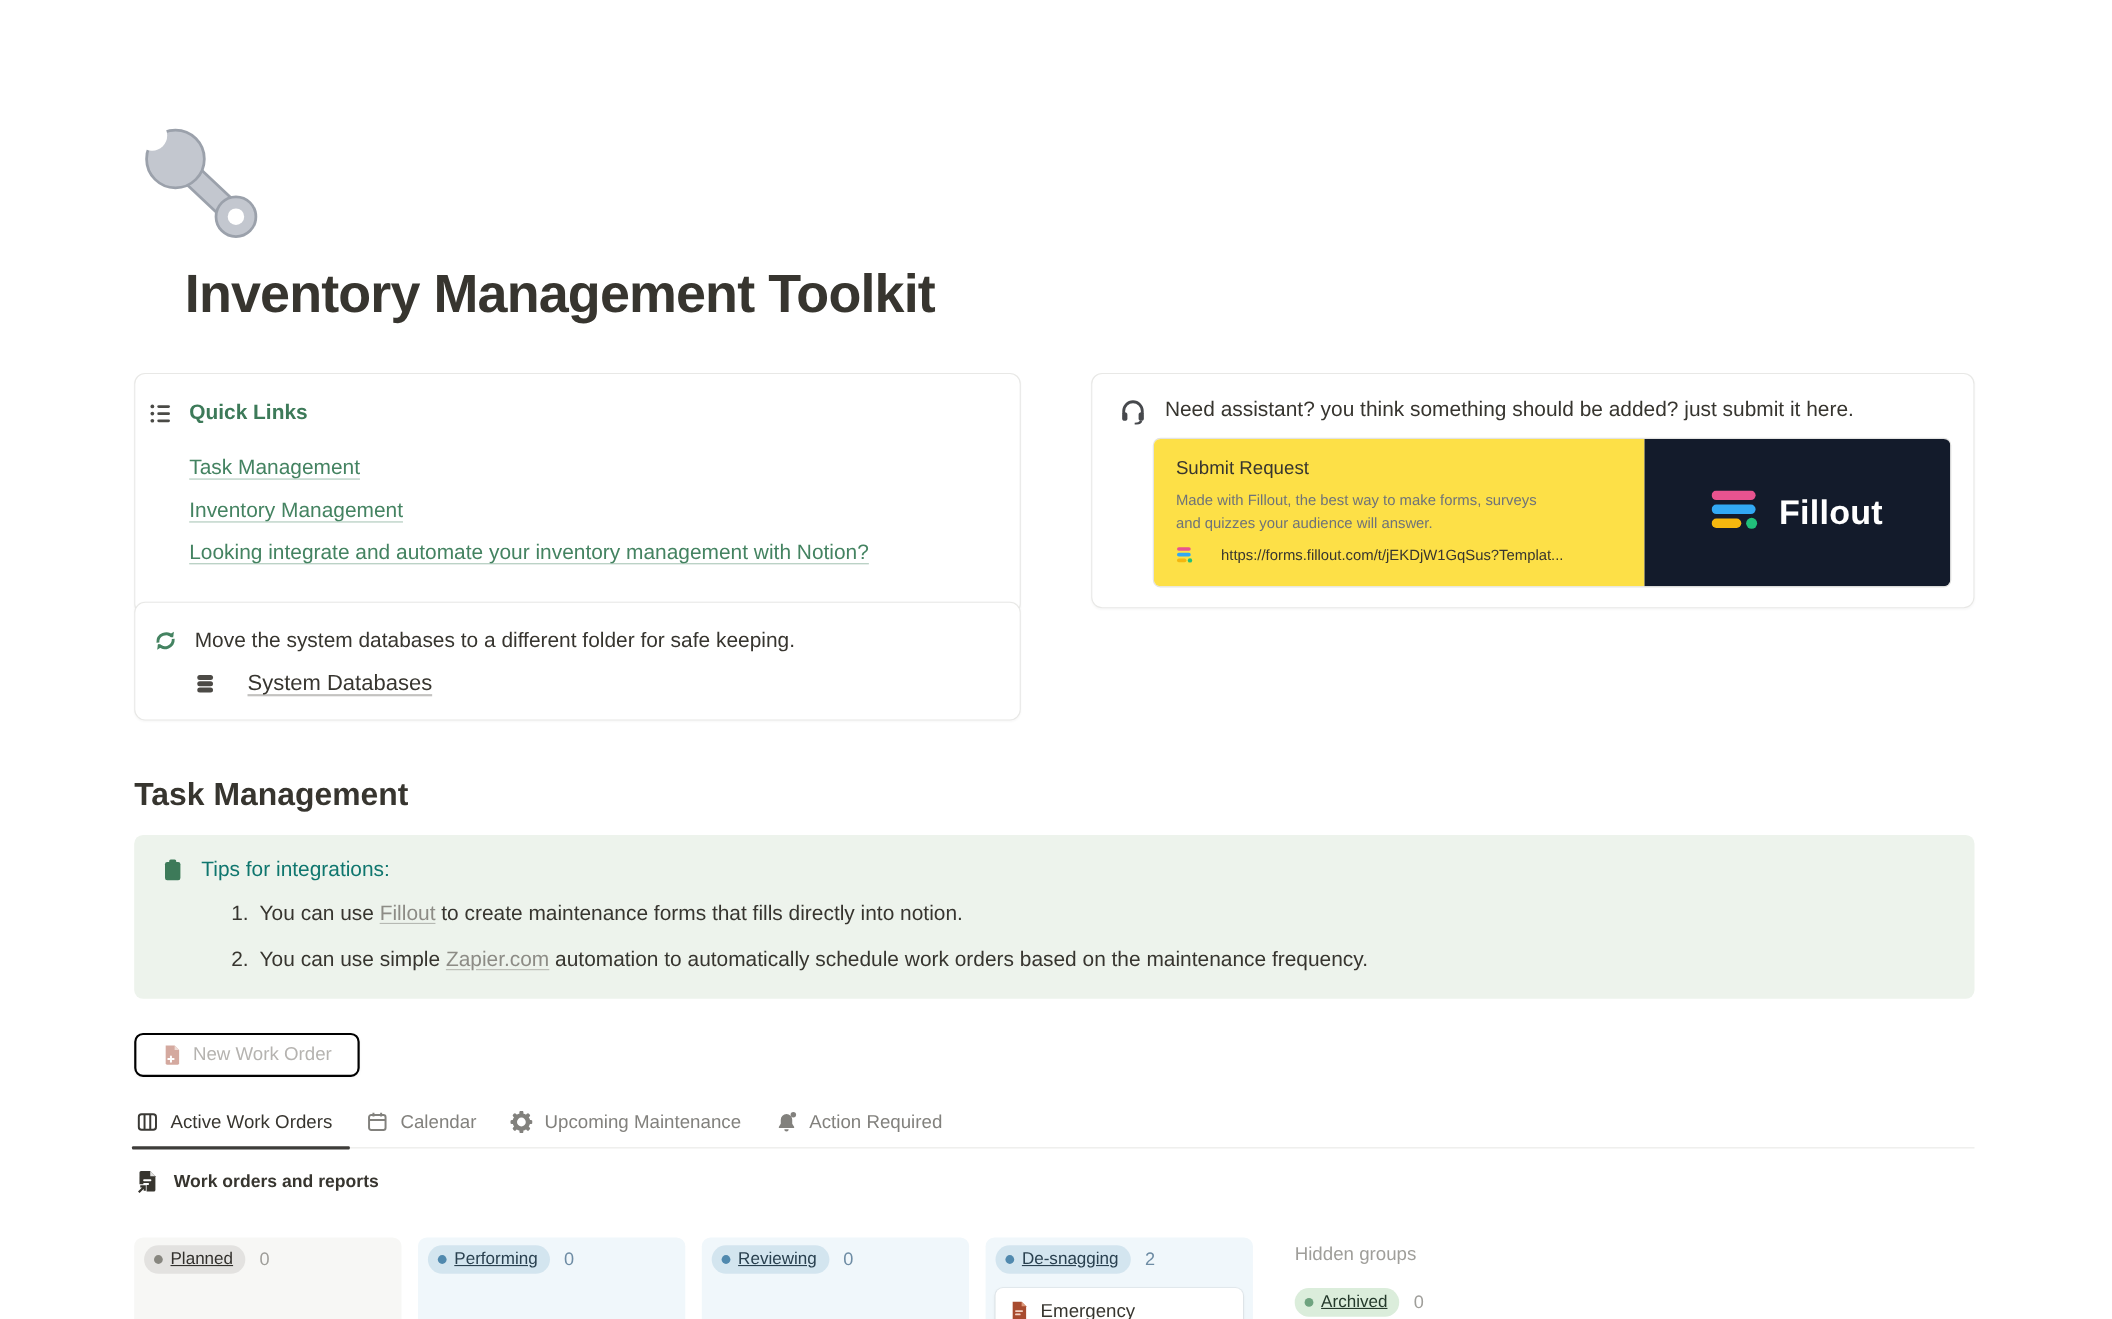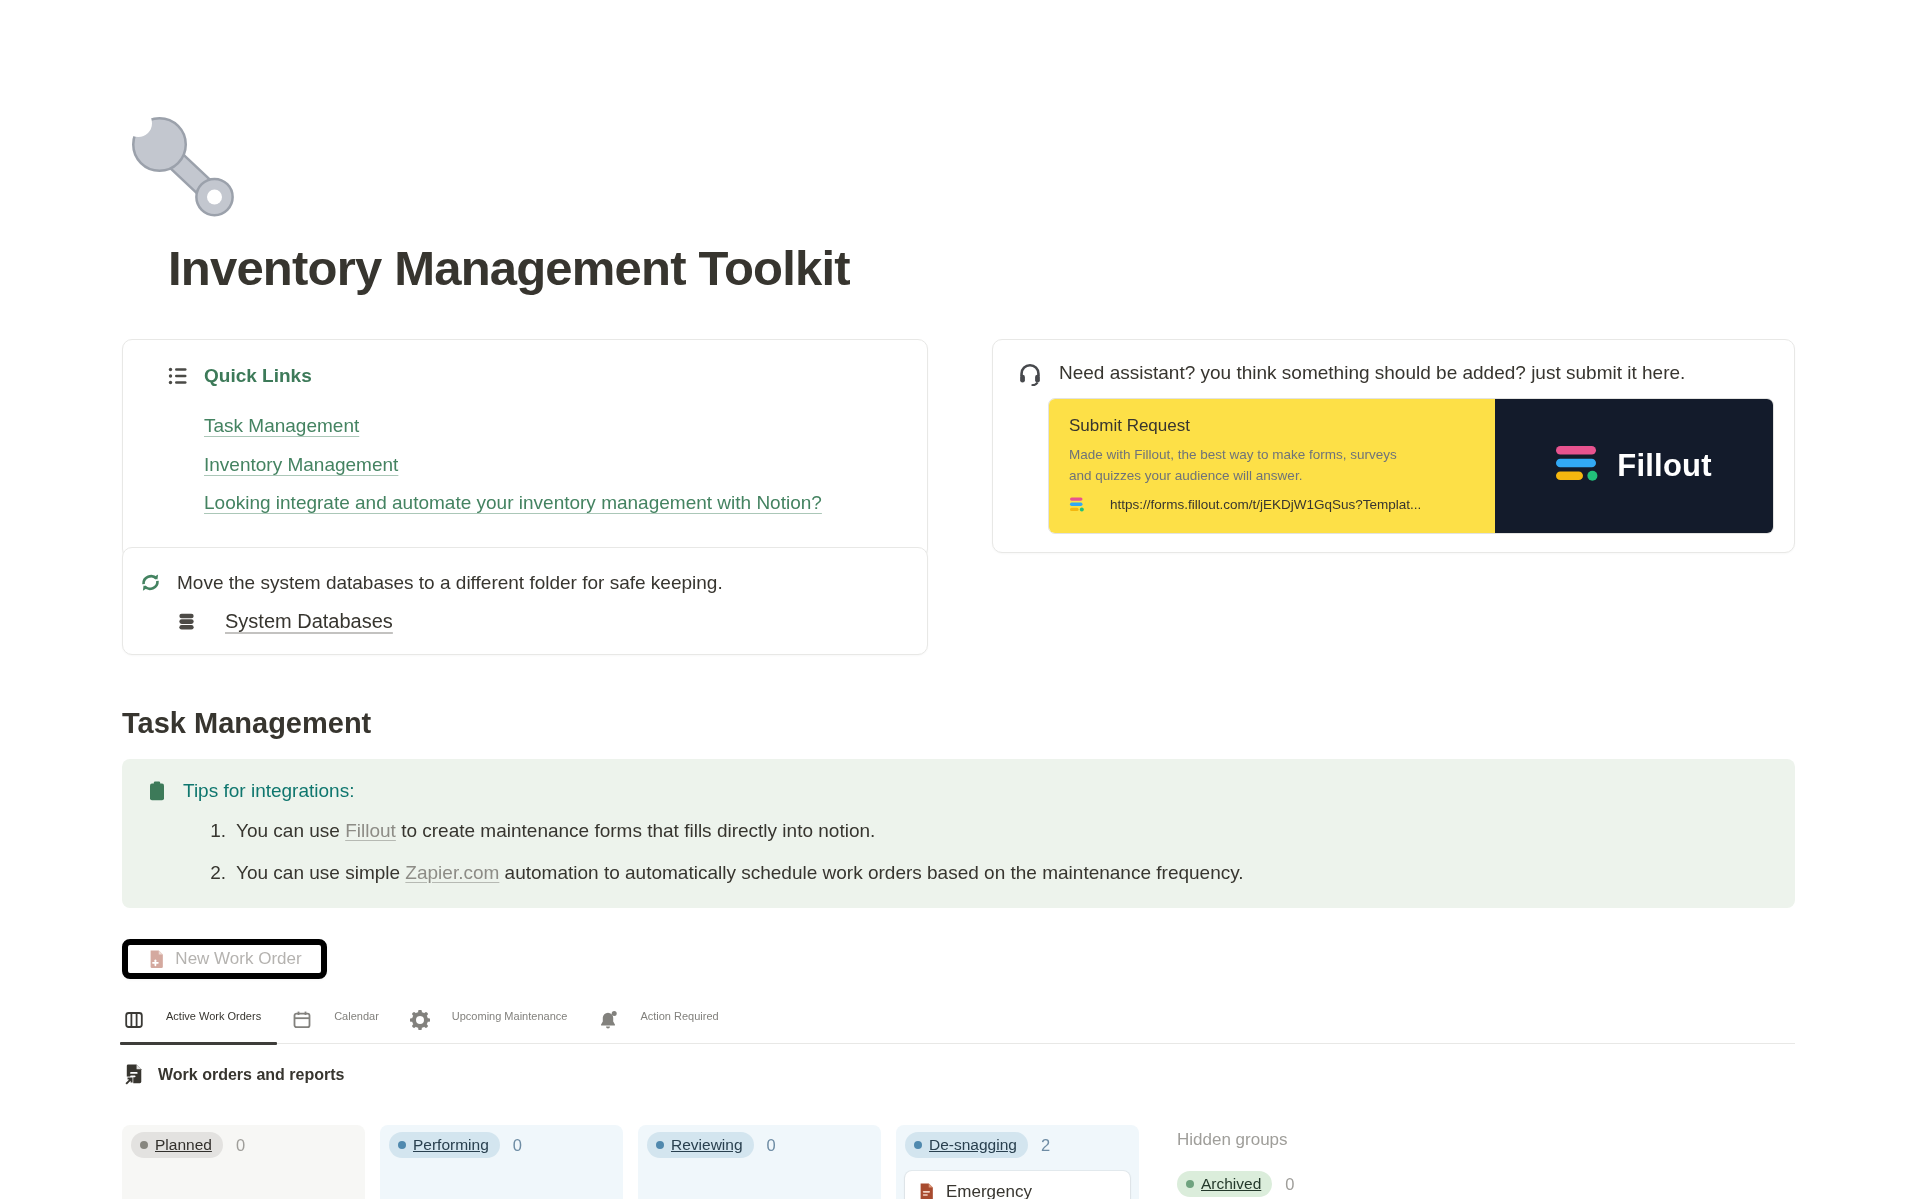--- a/index.html
+++ b/index.html
@@ -11,21 +11,21 @@
   
   .wrench { position:absolute; left:122px; top:106px; width:120px; height:122px; cursor:pointer; }
   .page-title { position:absolute; left:120px; top:240px; font-size:49px; font-weight:700;
     letter-spacing:-0.8px; color:#37352f;margin-left:48px; }
 
   
   .card { position:absolute; background:#fff; border:1px solid #e8e8e6; border-radius:10px;
     box-shadow:0 1px 2px rgba(15,15,15,0.03); }
 
   
-  .quick-card { left:122px; top:339px; width:806px; height:220px; padding:25px 44px; }
+  .quick-card { left:122px; top:339px; width:806px; height:220px; padding:25px 12px; }
   .qc-head { display:flex; align-items:center; gap:15px; }
   .qc-title { font-size:19px; font-weight:700; color:#3d7a59; }
   .qc-links { margin:20px 0 0 37px; display:flex; flex-direction:column; }
   .glink { font-size:19px; color:#448361; line-height:38.5px; cursor:pointer; width:max-content;
     text-decoration:underline; text-decoration-color:rgba(68,131,97,0.45); text-underline-offset:4px; }
 
   
   .assist-card { left:992px; top:339px; width:803px; height:214px; padding:20px 24px; }
   .ac-head { display:flex; align-items:center; gap:16px; font-size:19px; color:#37352f; line-height:26px; }
   .embed { margin:12px 0 0 31px; width:726px; height:136px; border:1px solid #e3e3e1; border-radius:7px;
@@ -51,29 +51,29 @@
     background:#edf3ec; border-radius:8px; padding:21px 24px; }
   .tips-head { display:flex; align-items:center; gap:15px; font-size:19px; color:#0f766e; }
   .tips-list { margin-top:16px; }
   .tip-item { display:flex; margin-left:56px; margin-bottom:17px; font-size:19px; line-height:25px; color:#37352f; }
   .tip-num { width:24px; text-align:right; margin-right:10px; flex:0 0 auto; }
   .tip-link { color:#8d8c86; cursor:pointer; text-decoration:underline;
     text-decoration-color:rgba(55,53,47,0.3); text-underline-offset:3px; }
 
   
   .new-btn { position:absolute; left:122px; top:939px; width:205px; height:40px; background:#fff;
-    border:6px solid #000000; border-radius:8px; box-shadow:0 1px 3px rgba(15,15,15,0.04);
+    border:2px solid #000000; border-radius:8px; box-shadow:0 1px 3px rgba(15,15,15,0.04);
     display:flex; align-items:center; justify-content:center; gap:9px; cursor:pointer;
     font-size:17px; color:#b5b3b0; font-family:inherit; }
 
   
   .tabs { position:absolute; left:122px; top:1010px; width:1673px; display:flex; gap:27px;
     border-bottom:1px solid #e8e8e6; }
-  .tab { position:relative; display:flex; align-items:flex-start; gap:22px; padding:0 2px 13px 2px;
-    font-size:11px; color:#82817d; cursor:pointer; }
+  .tab { position:relative; display:flex; align-items:flex-start; gap:11px; padding:0 2px 13px 2px;
+    font-size:17px; color:#82817d; cursor:pointer; }
   .tab.active { color:#37352f; font-weight:500; }
   .tab.active::after { content:''; position:absolute; left:-2px; right:-14px; bottom:-2px;
     height:3px; background:#3e3d3a; border-radius:1px; }
 
   
   .wo-head { position:absolute; left:122px; top:1062px; display:flex; align-items:center; gap:11px; }
   .wo-title { font-size:16px; font-weight:700; color:#37352f; }
 
   
   .board { position:absolute; left:122px; top:1125px; width:1673px; height:74px; }

